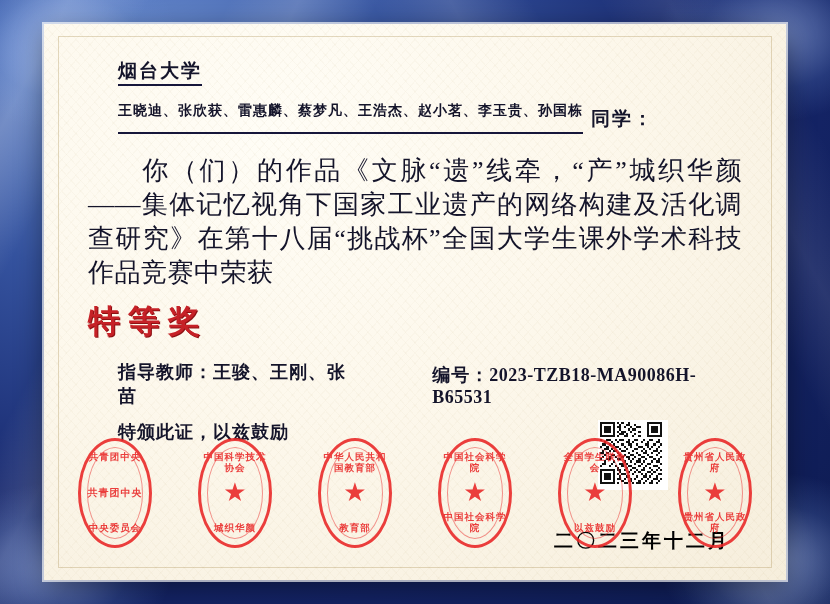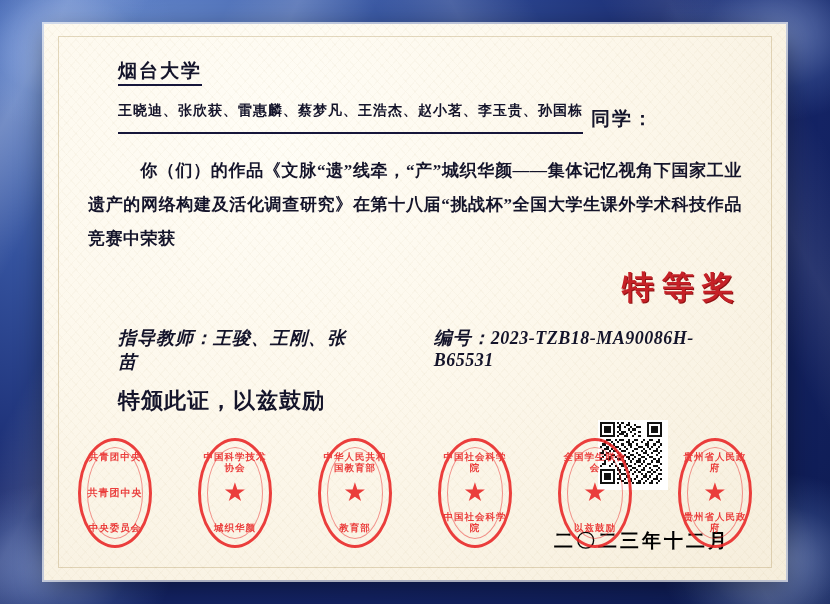--- a/index.html
+++ b/index.html
@@ -127,60 +127,59 @@
   }
   .names-suffix {
     font-size: 19px;
     font-weight: bold;
     letter-spacing: 2px;
     padding-bottom: 2px;
   }
 
   .para {
     margin-top: 20px;
-    font-size: 17px;
+    font-size: 26px;
     line-height: 34px;
-    font-weight: bold;
+    font-weight: normal;
     letter-spacing: 0.5px;
     text-align: justify;
   }
   .para .indent { display: inline-block; width: 52px; }
 
   .award {
     margin-top: 10px;
-    text-align: right;
+    text-align: left;
     font-size: 32px;
     font-weight: bold;
     letter-spacing: 8px;
     color: #c62127;
     text-shadow: 1px 1px 0 #8d1113;
     font-family: "Liberation Serif", "DejaVu Serif", serif;
   }
 
   .meta-row {
     margin-top: 16px;
     margin-left: 30px;
     display: flex;
-    align-items: flex-start;
+    align-items: flex-end;
     justify-content: flex-start;
     gap: 78px;
     font-size: 18px;
     font-weight: bold;
     letter-spacing: 1px;
-    font-style: italic;
   }
   .meta-code .code-value {
     font-family: "Liberation Serif", "DejaVu Serif", serif;
     letter-spacing: 0.5px;
   }
 
   .seal-line {
     margin-top: 12px;
     margin-left: 30px;
-    font-size: 22px;
+    font-size: 18px;
     font-weight: bold;
     letter-spacing: 1px;
   }
 
   
   .qr {
     position: absolute;
     right: 118px;
     top: 396px;
     width: 66px;

